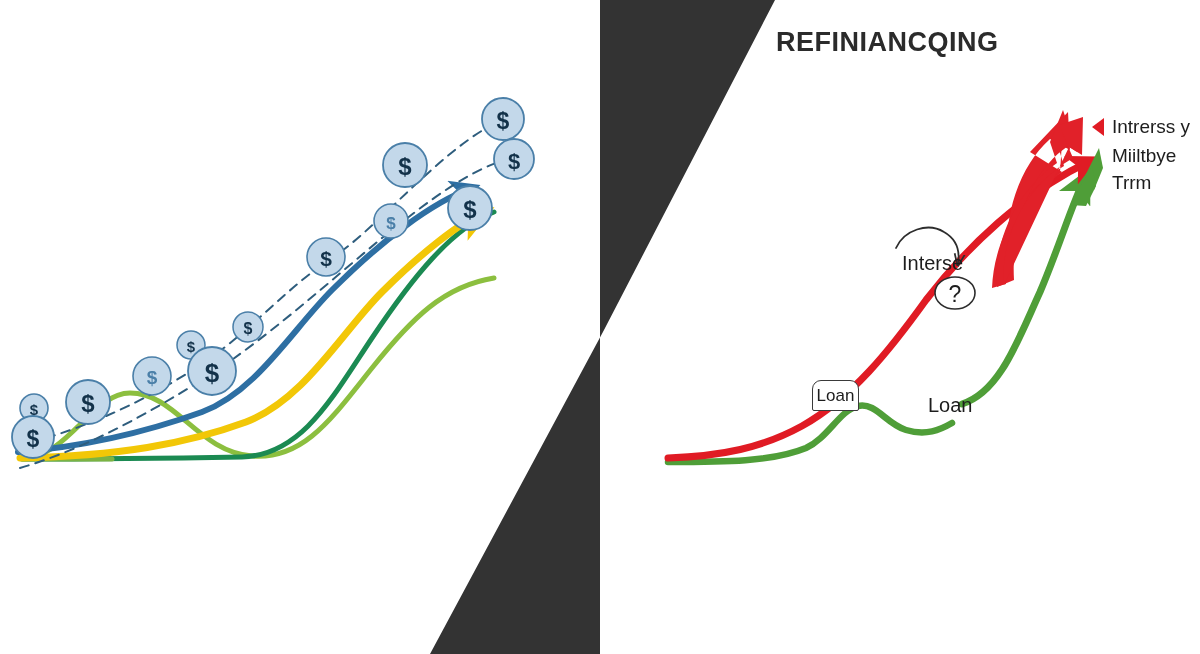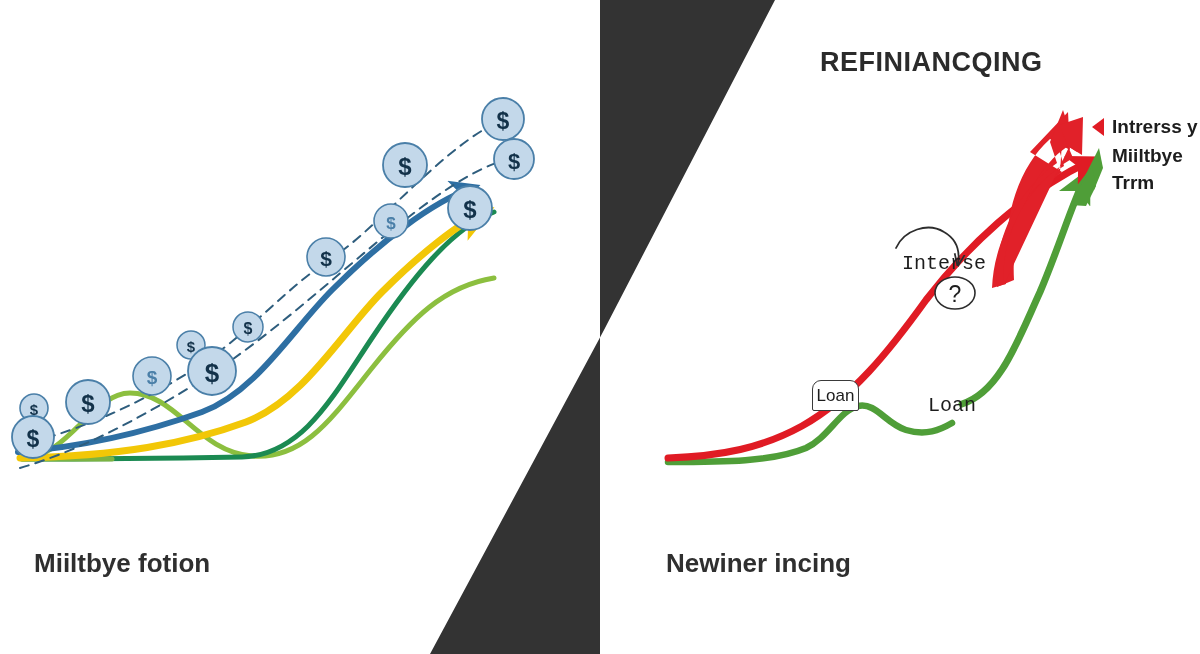--- a/index.html
+++ b/index.html
@@ -26,50 +26,49 @@
   }
   .panel-title {
     position: absolute;
     font-weight: bold;
     font-size: 27px;
     letter-spacing: 0.5px;
     color: #2b2b2b;
     white-space: nowrap;
   }
   #left-title { left: 82px; top: 27px; }
-  #right-title { left: 820px; top: 27px; margin-top: 20px; }
+  #right-title { left: 776px; top: 27px; }
 
   .panel-caption {
     position: absolute;
     font-weight: bold;
     font-size: 26px;
     color: #2f2f2f;
     white-space: nowrap;
   }
   #left-caption { left: 34px; top: 548px; }
   #right-caption { left: 666px; top: 548px; }
 
   .legend-label {
     position: absolute;
-    font-weight: bold;
+    font-weight: normal;
     font-size: 19px;
     color: #1d1d1d;
     white-space: nowrap;
     line-height: 1;
   }
   #legend-0 { left: 1112px; top: 117px; }
   #legend-1 { left: 1112px; top: 146px; }
   #legend-2 { left: 1112px; top: 173px; }
 
   .callout-text {
     position: absolute;
     font-size: 20px;
     color: #1d1d1d;
     white-space: nowrap;
-    font-family: Liberation Mono, monospace;
   }
   #interest-callout { left: 902px; top: 252px; }
   #loan-plain { left: 928px; top: 394px; }
 
   #loan-box {
     position: absolute;
     left: 812px;
     top: 380px;
     width: 47px;
     height: 31px;
@@ -234,23 +233,21 @@
         <path d="M 1104 118 L 1092 127 L 1104 136 Z" fill="#e01b24"></path>
         <path d="M 1078 190 L 1099 148 L 1103 168 L 1094 190 Z" fill="#4f9e38"></path>
         <path d="M 1070 205 L 1092 166 L 1096 186 L 1086 206 Z" fill="#4f9e38"></path>
       </g>
     </g>
   </svg>
 
 
   <div class="panel-title" id="right-title">REFINIANCQING</div>
 
-  <div class="panel-caption" id="left-caption">Miiltbye fotion</div>
-
-  <div class="panel-caption" id="right-caption">Newiner incing</div>
+
 
   <div class="legend-label" id="legend-0">Intrerss y</div>
   <div class="legend-label" id="legend-1">Miiltbye</div>
   <div class="legend-label" id="legend-2">Trrm</div>
 
   <div class="callout-text" id="interest-callout">Interse</div>
 
   <div class="callout-text" id="loan-plain">Loan</div>
 
   <div id="loan-box">

